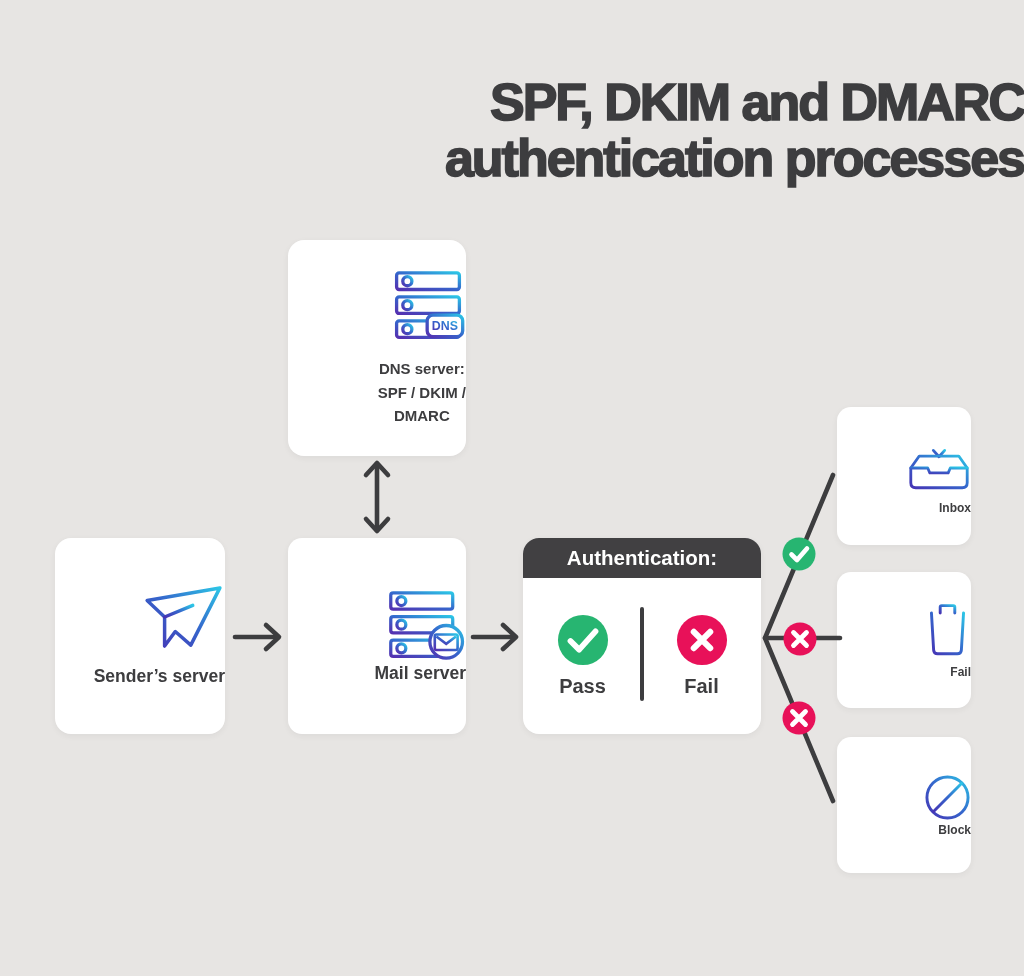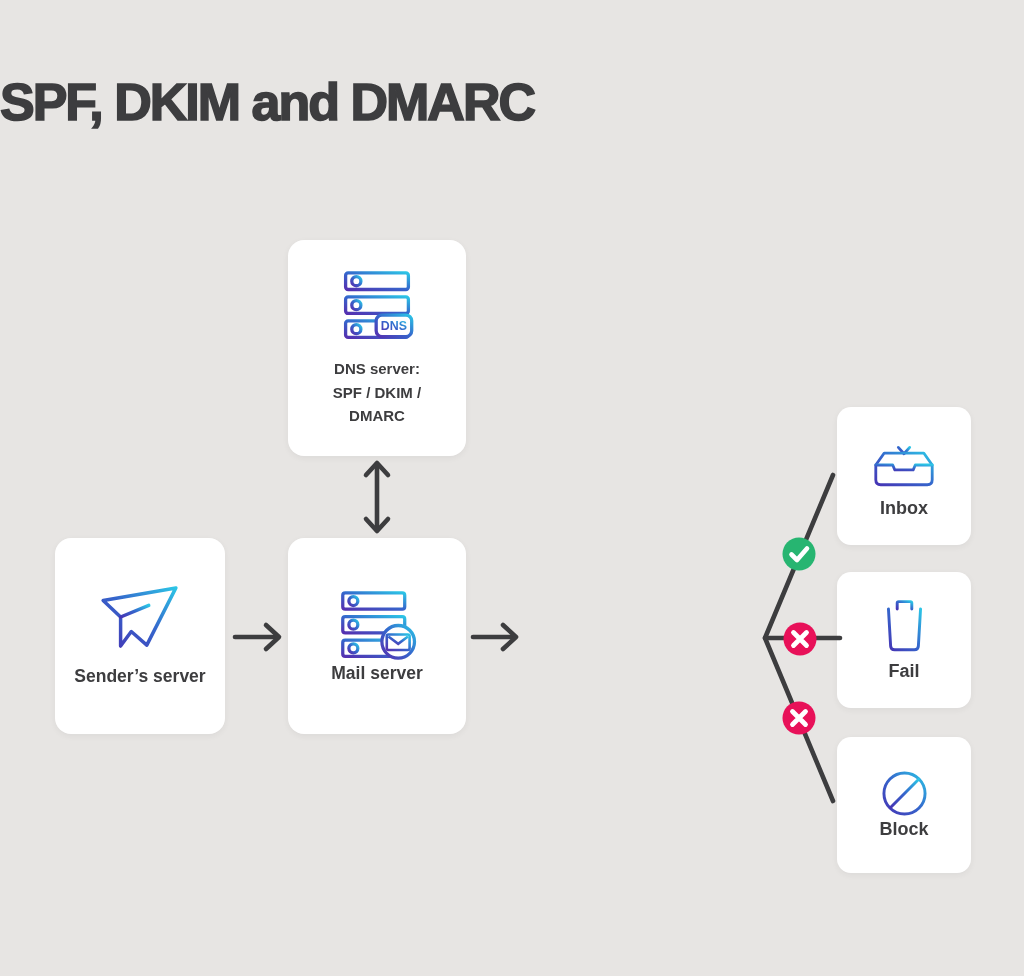--- a/index.html
+++ b/index.html
@@ -8,61 +8,62 @@
     --ink:#3d3d3f;
     --header_bg:#414042;
     --success_green:#27b571;
     --fail_pink:#e81159;
   }
   *{margin:0;padding:0;box-sizing:border-box;}
   html,body{background:var(--background);}
   body{font-family:"Liberation Sans",sans-serif;color:var(--ink);}
   .stage{position:relative;width:1024px;height:976px;background:var(--background);overflow:hidden;}
 
-  .title{position:absolute;top:74px;left:0;width:100%;text-align:left;
+  .title{position:absolute;top:74px;left:0;width:100%;text-align:right;
          font-size:52px;line-height:56px;font-weight:bold;letter-spacing:-2px;
          color:var(--ink);-webkit-text-stroke:1.6px var(--ink);}
 
   .card{position:absolute;background:var(--card);border-radius:16px;
-        display:flex;flex-direction:column;align-items:center;justify-content:center;
+        display:flex;flex-direction:column;align-items:flex-end;justify-content:center;
         box-shadow:0 2px 6px rgba(50,50,50,.06);}
   .card .label{font-weight:bold;color:var(--ink);text-align:center;}
 
   #card-dns{left:288px;top:240px;width:178px;height:216px;gap:13px;}
   #card-dns .label{font-size:15px;line-height:23.5px;}
   #card-sender{left:55px;top:538px;width:170px;height:196px;gap:17px;}
   #card-sender .label{font-size:17.5px;}
-  #card-mail{left:288px;top:538px;width:178px;height:196px;}
+  #card-mail{left:288px;top:538px;width:178px;height:196px;border-radius:14px;}
   #card-mail .label{font-size:17.5px;}
 
   #card-auth{left:523px;top:538px;width:238px;height:196px;display:block;overflow:hidden;}
   .auth-header{height:40px;background:var(--header_bg);color:#fff;display:flex;
                align-items:center;justify-content:center;font-size:20.5px;font-weight:bold;}
   .auth-body{position:relative;height:156px;display:flex;}
   .auth-col{width:50%;display:flex;flex-direction:column;align-items:center;
             justify-content:center;gap:9px;font-size:20px;font-weight:bold;}
   .auth-divider{position:absolute;left:calc(50% - 2px);top:29px;width:4px;height:94px;
                 background:var(--ink);border-radius:2px;}
 
   #card-inbox{left:837px;top:407px;width:134px;height:138px;gap:9px;border-radius:14px;}
   #card-spam{left:837px;top:572px;width:134px;height:136px;gap:9px;border-radius:14px;}
   #card-block{left:837px;top:737px;width:134px;height:136px;gap:2px;border-radius:14px;}
-  #card-inbox .label,#card-spam .label,#card-block .label{font-size:18px;}
+  #card-inbox .label,#card-spam .label,#card-block .label{font-size:12px;}
 
   .overlay{position:absolute;left:0;top:0;width:1024px;height:976px;pointer-events:none;}
   svg{display:block;}
   svg text{font-family:"Liberation Sans",sans-serif;}
 </style>
 </head>
 <body>
 
 <div class="stage">
 
   <div class="title">
     <div>SPF, DKIM and DMARC</div>
+    <div>authentication processes</div>
   </div>
 
   <div class="card" id="card-dns">
     <svg width="76" height="76" viewBox="0 0 92 92">
       <defs>
         <linearGradient id="g1" x1="0" y1="1" x2="1" y2="0">
           <stop offset="0" stop-color="#5530b0"></stop>
             <stop offset=".5" stop-color="#3566cc"></stop>
             <stop offset="1" stop-color="#2cc5e6"></stop>
         </linearGradient>
@@ -131,20 +132,40 @@
         <circle cx="76" cy="66" r="20" fill="#fff"></circle>
         <g stroke-width="3.2">
           <rect x="62" y="57" width="28" height="19" rx="2"></rect>
           <path d="M64 59.5 L76 68.5 L88 59.5"></path>
         </g>
       </g>
     </svg>
     <div class="label">Mail server</div>
   </div>
 
+  <div class="card" id="card-auth">
+    <div class="auth-header">Authentication:</div>
+    <div class="auth-body">
+      <div class="auth-col">
+        <svg width="52" height="52" viewBox="0 0 54 54">
+          <circle cx="27" cy="27" r="26" fill="#27b571"></circle>
+          <path d="M14 28 L23 37 L40 18" fill="none" stroke="#fff" stroke-width="6" stroke-linecap="round" stroke-linejoin="round"></path>
+        </svg>
+        <div>Pass</div>
+      </div>
+      <div class="auth-divider"></div>
+      <div class="auth-col">
+        <svg width="52" height="52" viewBox="0 0 54 54">
+          <circle cx="27" cy="27" r="26" fill="#e81159"></circle>
+          <path d="M18.5 18.5 L35.5 35.5 M35.5 18.5 L18.5 35.5" fill="none" stroke="#fff" stroke-width="6.4" stroke-linecap="round"></path>
+        </svg>
+        <div>Fail</div>
+      </div>
+    </div>
+  </div>
 
   <div class="card" id="card-inbox">
     <svg width="64" height="55" viewBox="0 0 90 78">
       <defs>
         <linearGradient id="g4" x1="0" y1="1" x2="1" y2="0">
           <stop offset="0" stop-color="#4634b4"></stop>
             <stop offset=".5" stop-color="#3566cc"></stop>
             <stop offset="1" stop-color="#2cc5e6"></stop>
         </linearGradient>
       </defs>

